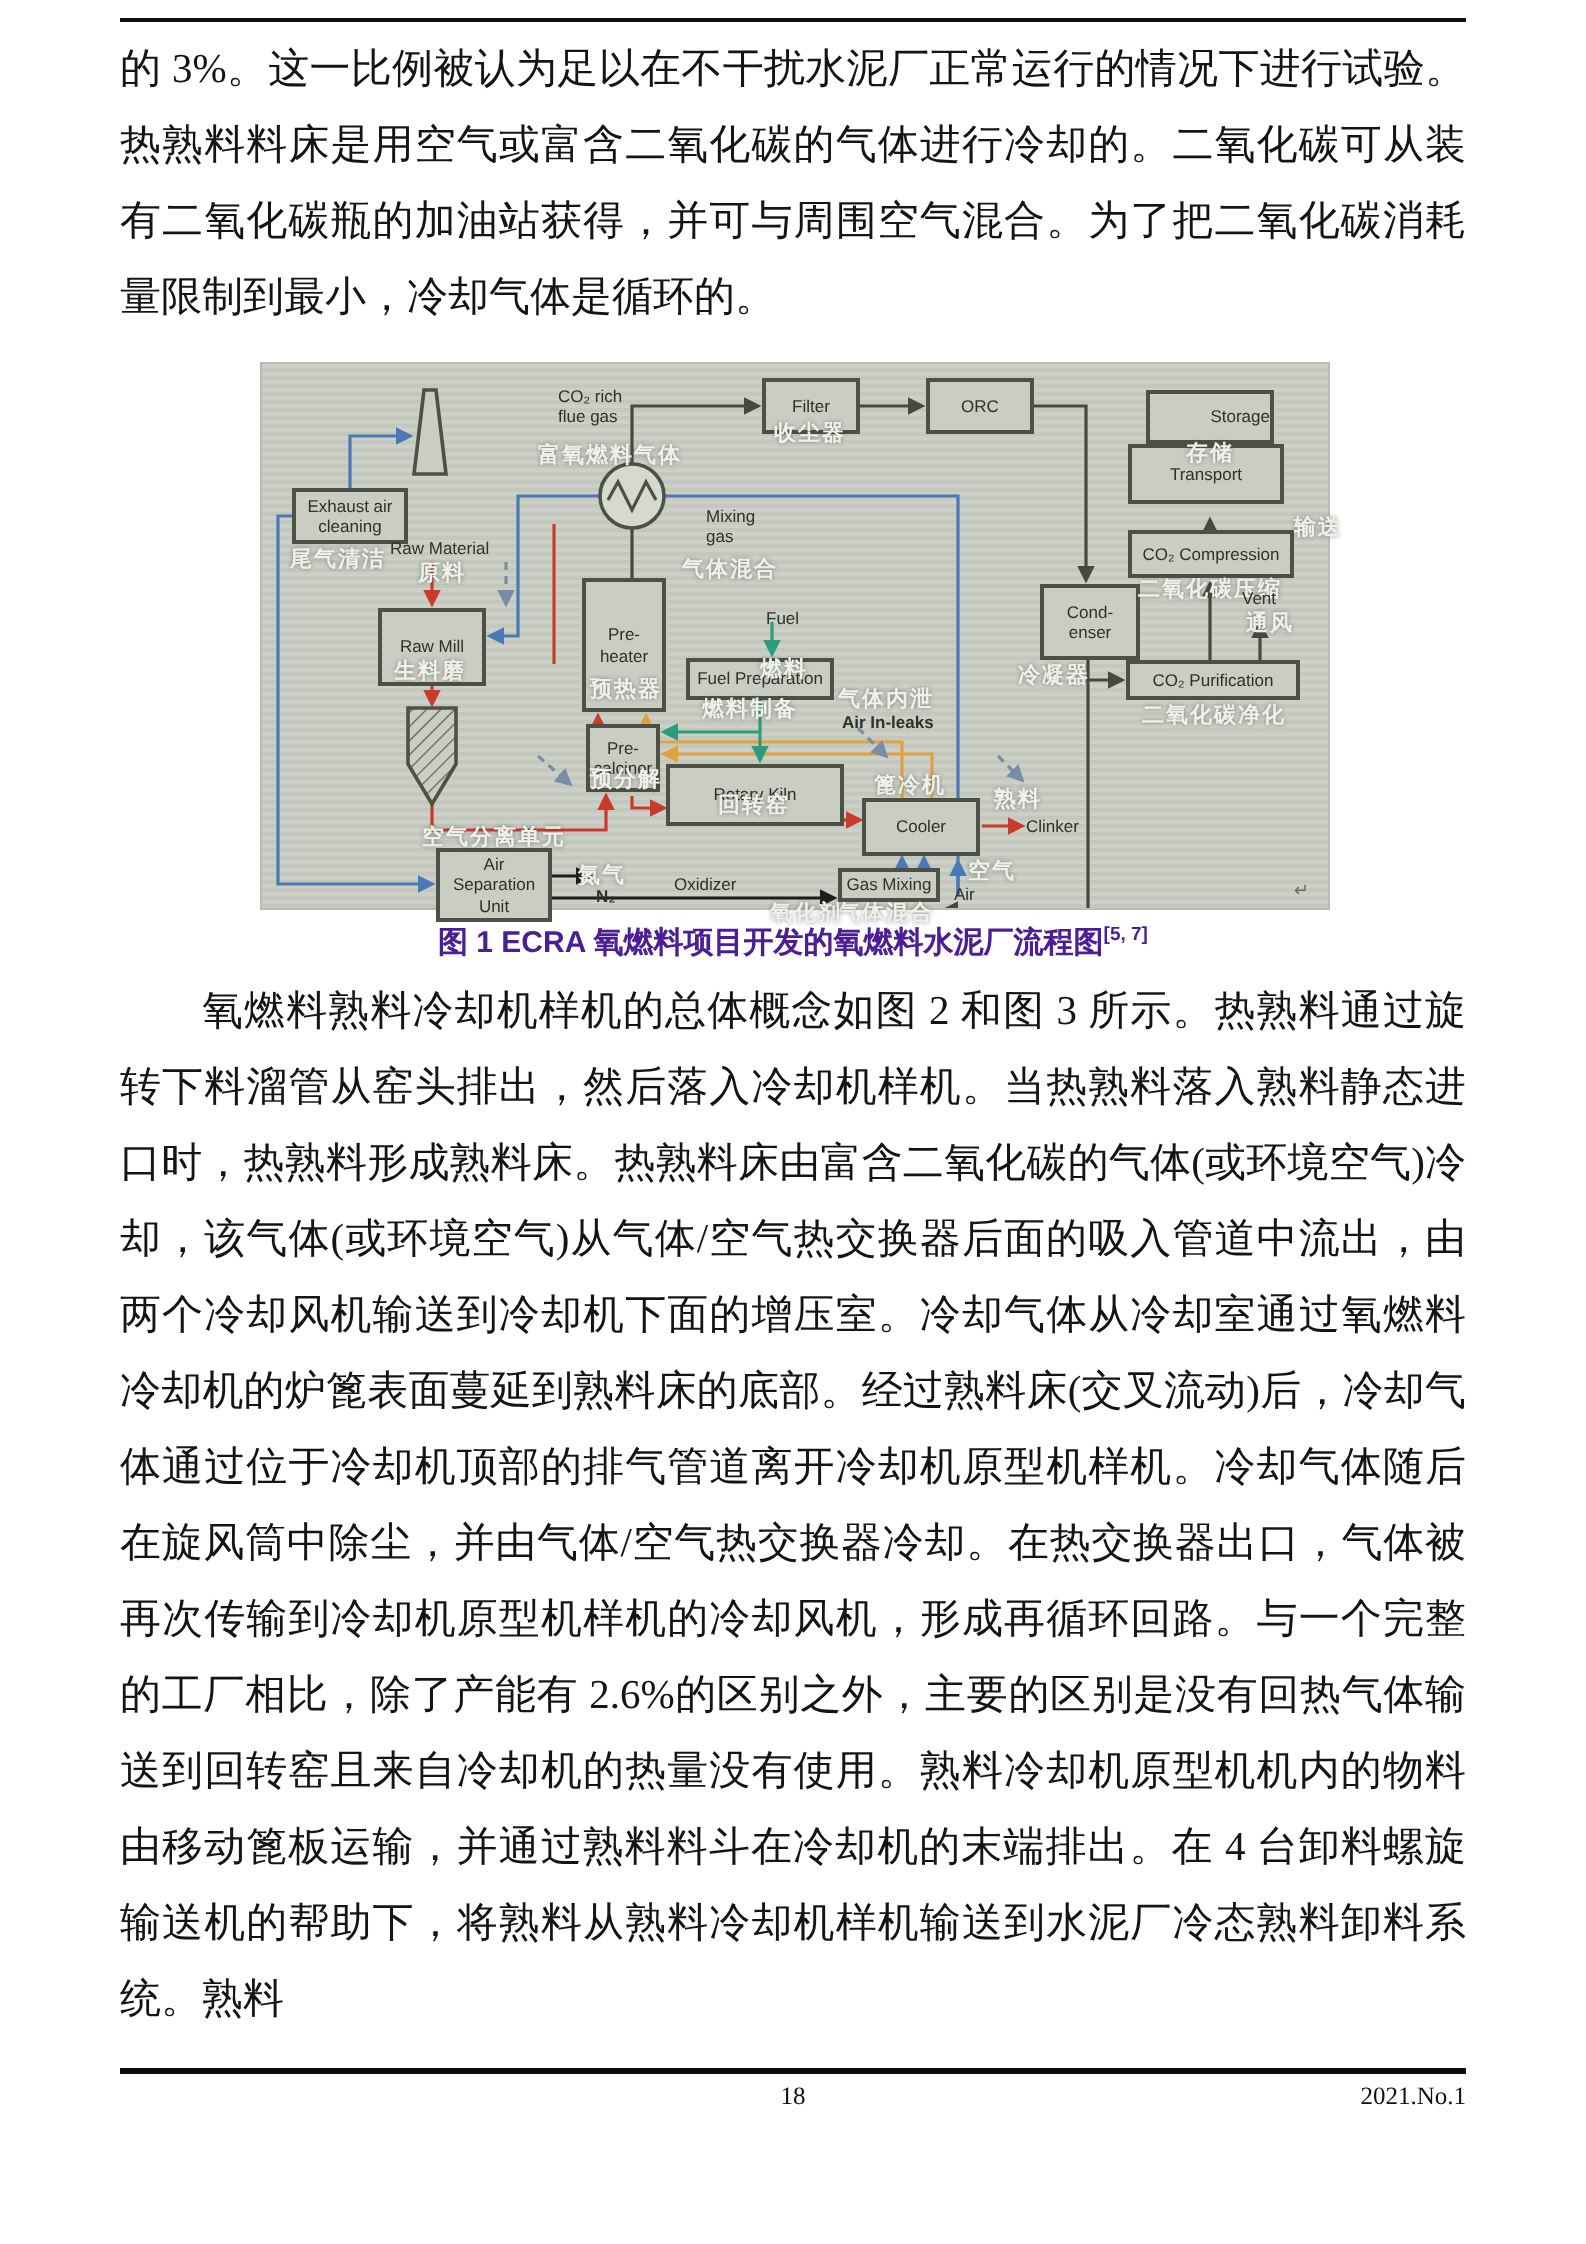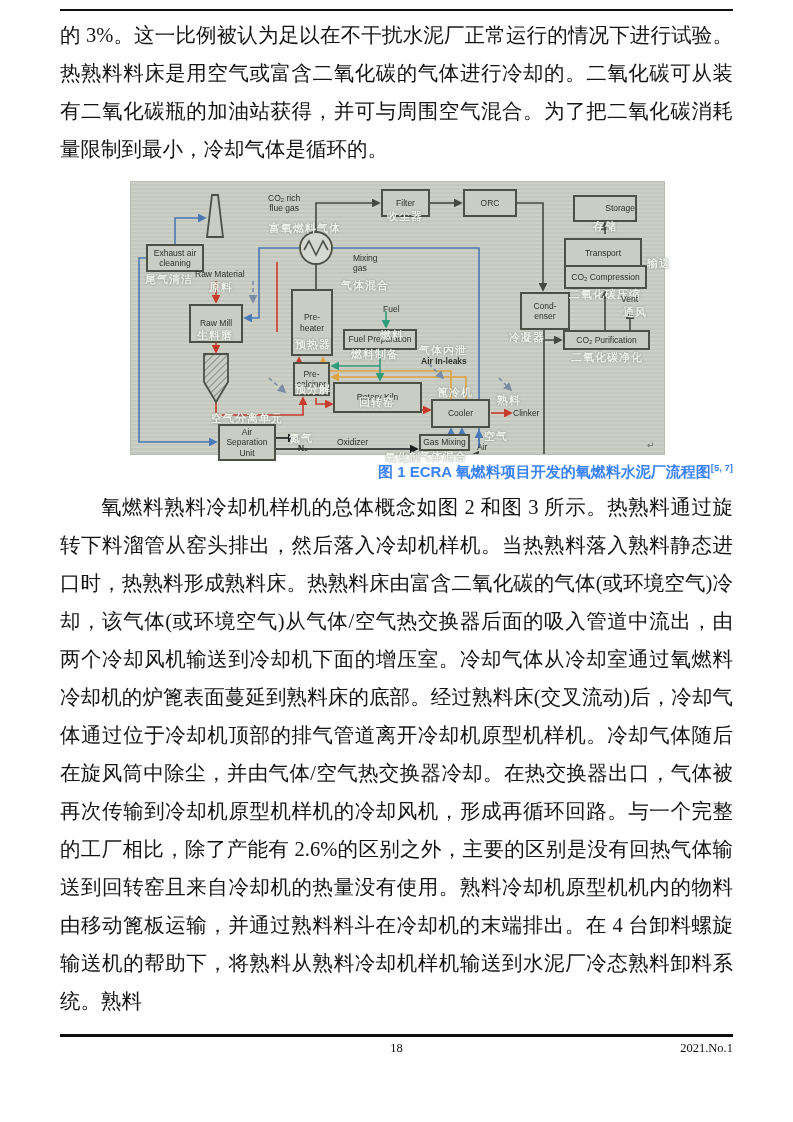--- a/index.html
+++ b/index.html
@@ -22,22 +22,22 @@
         display:flex;align-items:center;justify-content:center;text-align:center;box-sizing:border-box;}
   .fbox .en{font-size:8.5px;line-height:1.18;color:#2e3229;white-space:pre-line;}
   .zh{position:absolute;z-index:3;font-size:11px;font-weight:bold;color:#eef1e9;
       letter-spacing:1px;white-space:nowrap;text-shadow:0 0 2px rgba(60,65,55,.55);}
   .flabel{position:absolute;z-index:3;white-space:pre-line;line-height:1.15;}
   .seg-en{font-size:8.5px;color:#2e3229;white-space:pre-line;}
   .seg-enb{font-size:8.5px;font-weight:bold;color:#2e3229;white-space:pre-line;}
   .seg-zh{font-size:11px;font-weight:bold;color:#eef1e9;letter-spacing:1px;white-space:nowrap;
           text-shadow:0 0 2px rgba(60,65,55,.55);}
   .seg-mark{font-size:9px;color:#6a6e63;}
-  .caption{margin-top:7px;text-align:right;font-family:"Liberation Sans","DejaVu Sans",sans-serif;
-           font-weight:bold;font-size:15px;color:#3b82f6;}
+  .caption{margin-top:7px;text-align:center;font-family:"Liberation Sans","DejaVu Sans",sans-serif;
+           font-weight:bold;font-size:15px;color:#4c1d95;}
   .caption sup{font-size:9.5px;}
   
   .footer{position:absolute;left:60px;top:1034px;width:673px;}
   .footer-rule{border-top:3px solid #0c0c0c;height:0;}
   .footer-row{position:relative;margin-top:4px;font-size:12.5px;color:#111;
               font-family:"Liberation Serif","DejaVu Serif",serif;}
   .footer-page{text-align:center;}
   .footer-issue{position:absolute;right:0;top:0;}
 </style>
 </head>
@@ -175,38 +175,38 @@
             <span class="en">Filter</span>
           </div>
           <div class="zh" style="left: 256px; top: 27px;">收尘器</div>
           <div class="fbox" style="left: 332px; top: 7px; width: 54px; height: 28px;">
             <span class="en">ORC</span>
           </div>
           <div class="fbox" style="left: 442px; top: 13px; width: 64px; height: 27px; justify-content: flex-end;">
             <span class="en">Storage</span>
           </div>
           <div class="zh" style="left: 462px; top: 37px;">存储</div>
-          <div class="fbox" style="left: 433px; top: 56px; width: 78px; height: 30px;">
+          <div class="fbox" style="left: 433px; top: 40px; width: 78px; height: 30px;">
             <span class="en">Transport</span>
           </div>
           <div class="zh" style="left: 488px; top: 74px; margin-left: 28px;">输送</div>
           <div class="fbox" style="left: 433px; top: 83px; width: 83px; height: 24px;">
             <span class="en">CO₂ Compression</span>
           </div>
           <div class="zh" style="left: 438px; top: 105px;">二氧化碳压缩</div>
           <div class="fbox" style="left: 389px; top: 110px; width: 50px; height: 38px;">
             <span class="en">Cond-
 enser</span>
           </div>
           <div class="zh" style="left: 378px; top: 148px;">冷凝器</div>
           <div class="fbox" style="left: 432px; top: 148px; width: 87px; height: 20px;">
             <span class="en">CO₂ Purification</span>
           </div>
           <div class="zh" style="left: 440px; top: 168px;">二氧化碳净化</div>
-          <div class="flabel" style="left: 137px; top: 12px; text-align: center;"><div class="seg-en">CO₂ rich
+          <div class="flabel" style="left: 148px; top: 12px;"><div class="seg-en">CO₂ rich
 flue gas</div></div>
           <div class="flabel" style="left: 138px; top: 40px;"><div class="seg-zh">富氧燃料气体</div></div>
           <div class="flabel" style="left: 222px; top: 72px;"><div class="seg-en">Mixing
 gas</div></div>
           <div class="flabel" style="left: 210px; top: 97px;"><div class="seg-zh">气体混合</div></div>
           <div class="flabel" style="left: 64px; top: 88px;"><div class="seg-en">Raw Material</div></div>
           <div class="flabel" style="left: 78px; top: 99px;"><div class="seg-zh">原料</div></div>
           <div class="flabel" style="left: 249px; top: 119px; margin-top: 28px;"><div class="seg-zh">燃料</div></div>
           <div class="flabel" style="left: 252px; top: 123px;"><div class="seg-en">Fuel</div></div>
           <div class="flabel" style="left: 288px; top: 162px;"><div class="seg-zh">气体内泄</div></div>

